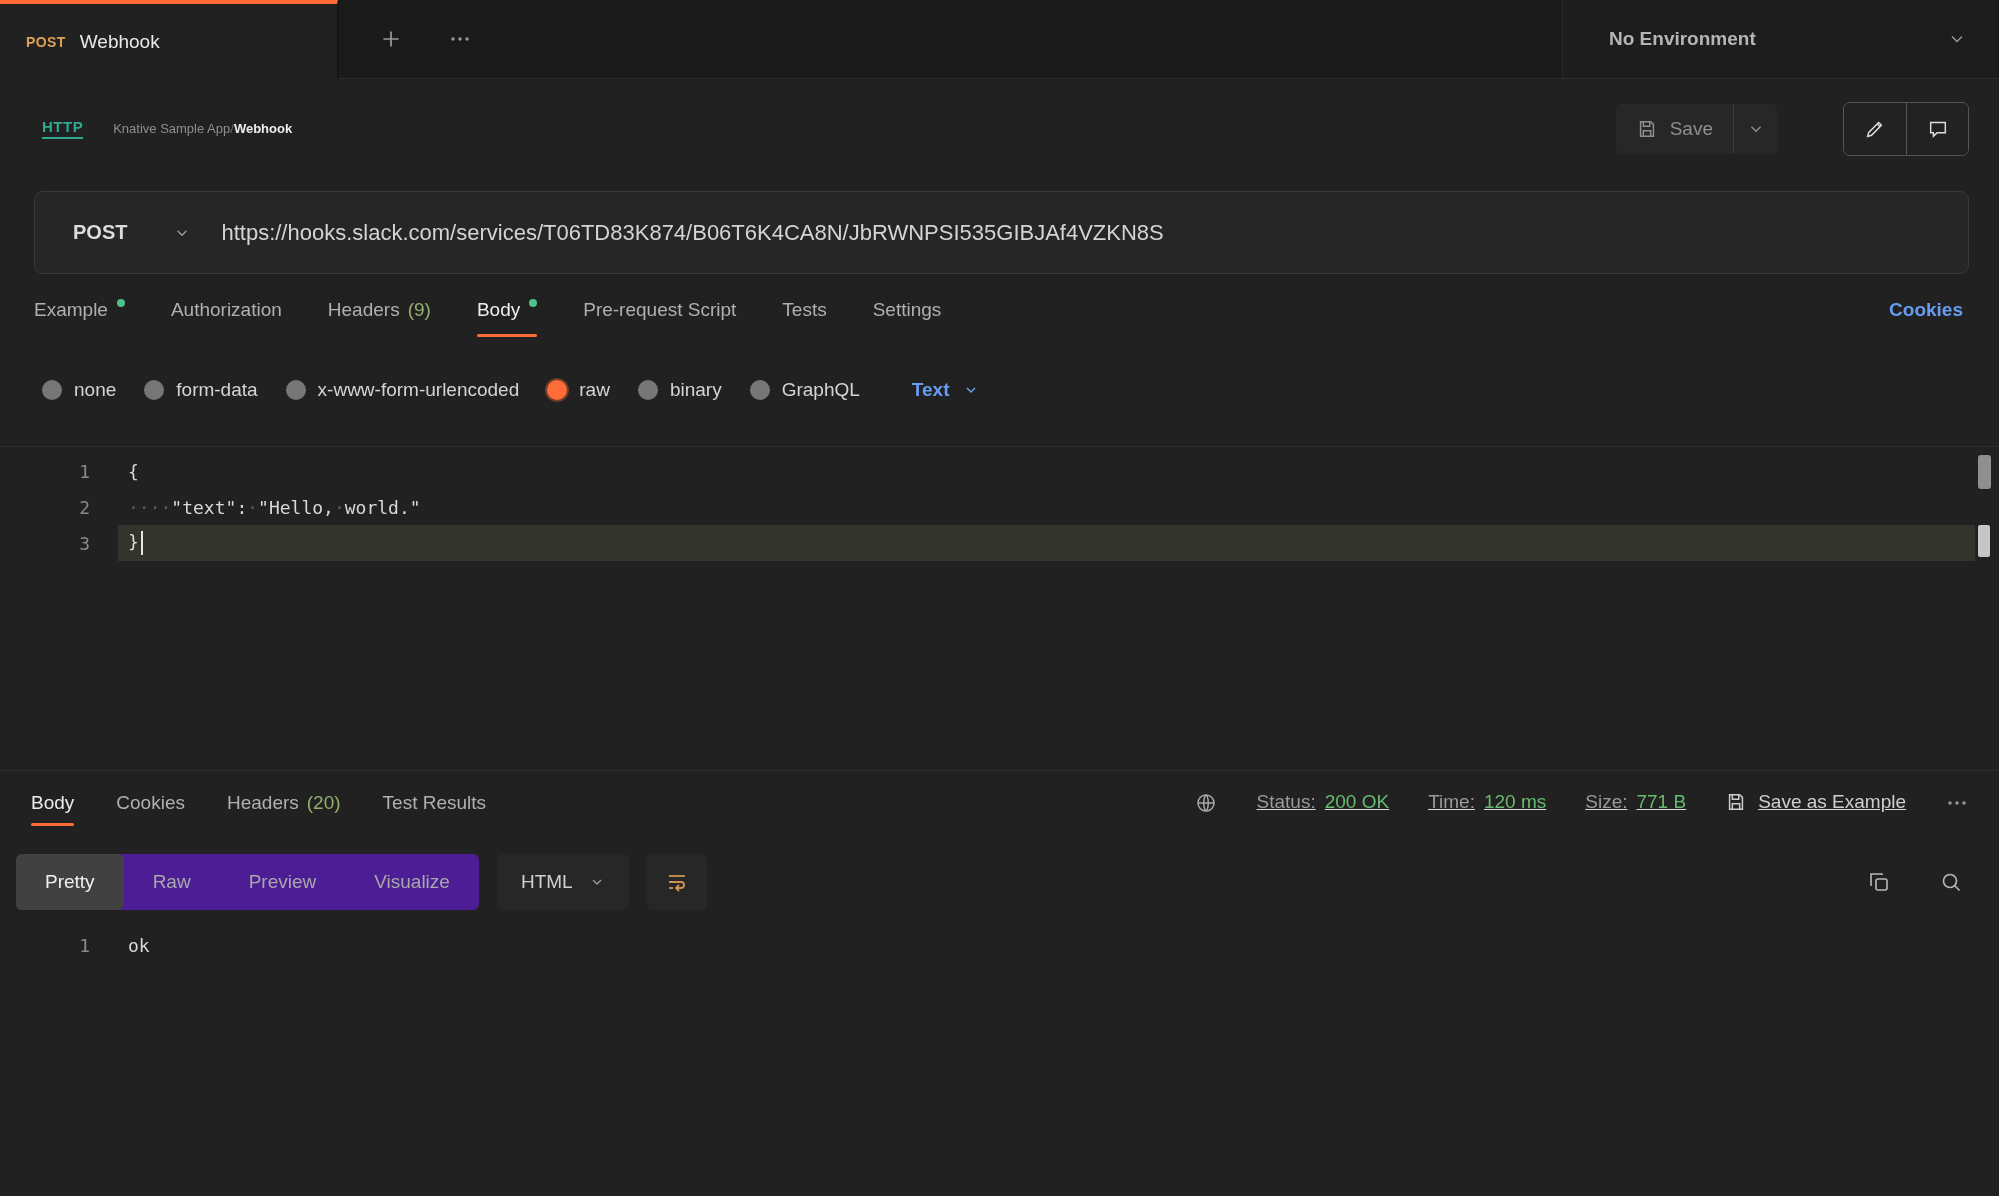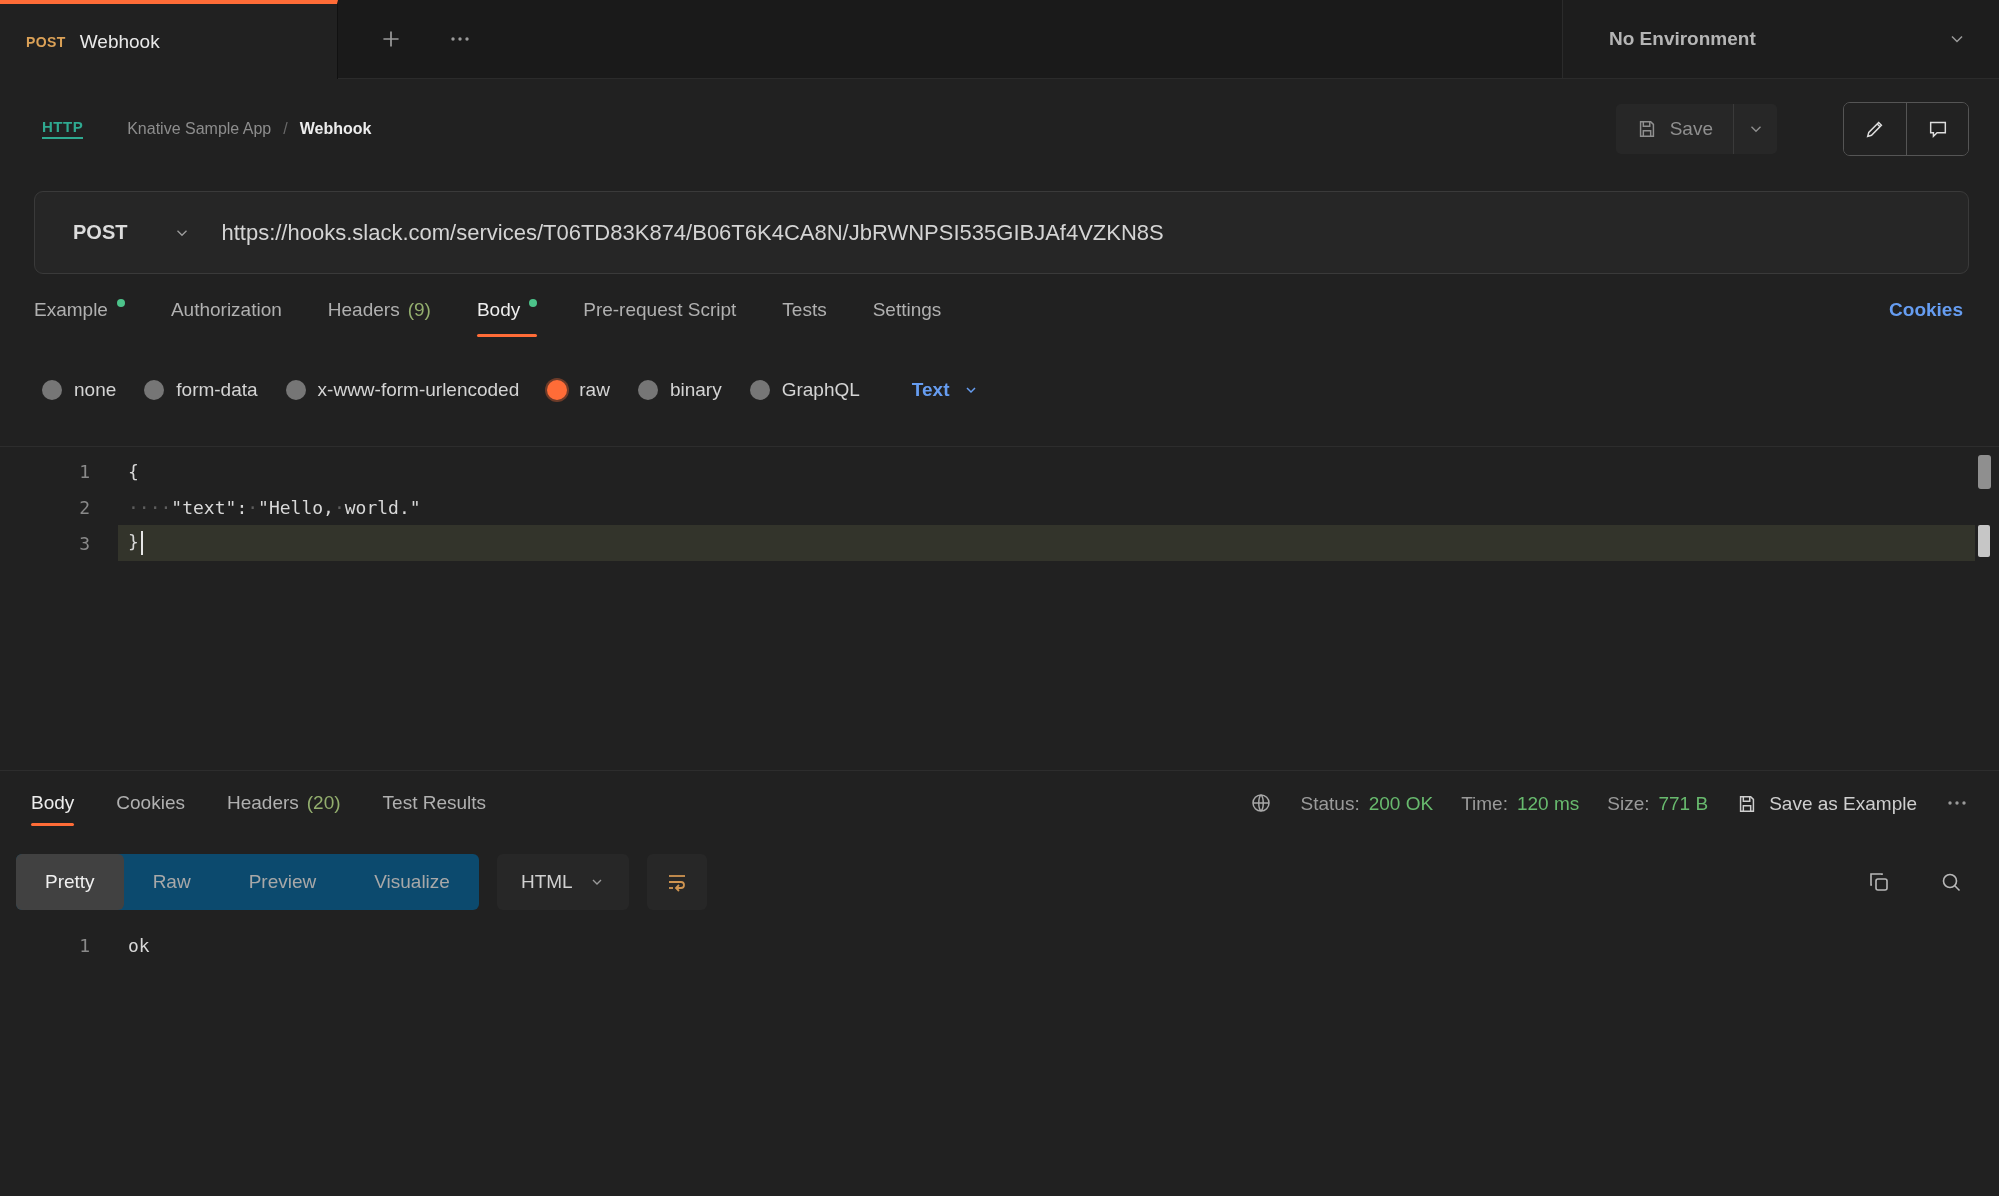--- a/index.html
+++ b/index.html
@@ -31,21 +31,21 @@
   }
   .env-label { color:#b5b5b5; font-size:19px; }
   .chev { color:#9a9a9a; }
 
   
   .req-header { height:99px; display:flex; align-items:center; padding:0 30px 0 42px; }
   .http-badge {
     color:#2fa990; font-weight:700; font-size:15px; letter-spacing:.5px;
     border-bottom:2px solid #2fa990; padding-bottom:2px;
   }
-  .breadcrumb { display:flex; align-items:center; gap:12px; margin-left:44px; font-size:16px; }
+  .breadcrumb { display:flex; align-items:center; gap:0; margin-left:30px; font-size:13px; }
   .bc-parent { color:#8d8d8d; }
   .bc-sep { color:#686868; }
   .bc-current { color:#ededed; font-weight:600; }
   .hdr-right { margin-left:auto; display:flex; align-items:center; }
   .save-group { display:flex; height:50px; }
   .save-main {
     display:flex; align-items:center; gap:12px; background:#272727; border-radius:5px 0 0 5px;
     padding:0 20px; color:#8f8f8f; font-size:19px;
   }
   .save-caret {
@@ -108,30 +108,30 @@
   .code { padding-left:38px; font-size:18px; color:#d8d8d8; position:relative; z-index:1; white-space:pre; }
   .ws { color:#5e5e5e; }
   .cursor { display:inline-block; width:2px; height:24px; background:#e6e6e6; margin-left:2px; vertical-align:middle; }
   .editor-scrollbar { position:absolute; top:8px; right:8px; width:14px; bottom:8px; }
   .sb-thumb { position:absolute; top:0; right:0; width:13px; height:34px; background:#8f8f8f; border-radius:3px; }
   .sb-cursor-mark { position:absolute; top:70px; right:1px; width:12px; height:32px; background:#c6c6c6; border-radius:2px; }
 
   
   .response { border-top:1px solid #2d2d2d; }
   .resp-tabs { display:flex; align-items:center; height:64px; padding:0 30px 0 31px; gap:42px; }
-  .resp-right { margin-left:auto; display:flex; align-items:flex-end; gap:28px; }
+  .resp-right { margin-left:auto; display:flex; align-items:flex-start; gap:39px;text-decoration:underline; }
   .meta-pair { display:flex; align-items:center; gap:9px; font-size:19px; }
   .meta-label { color:#9a9a9a; }
   .meta-value { color:#68ba6e; }
   .save-example { display:flex; align-items:center; gap:11px; color:#cfcfcf; font-size:19px; }
   .net-icon { color:#a8a8a8; }
   .resp-dots { color:#9a9a9a; }
 
   .resp-toolbar { margin:18px 36px 0 16px; display:flex; align-items:center; height:58px; }
-  .view-group { display:flex; background:#0c4a6e; border-radius:6px; height:56px; align-items:stretch;justify-content:center; }
+  .view-group { display:flex; background:#4c1d95; border-radius:6px; height:56px; align-items:stretch;justify-content:center; }
   .view-seg { padding:0 29px; display:flex; align-items:center; font-size:19px; color:#a8a8a8; }
   .view-seg.active { background:#414141; color:#f0f0f0; border-radius:6px; }
   .fmt-dropdown {
     margin-left:18px; background:#272727; border-radius:6px; padding:0 24px; height:56px;
     display:flex; align-items:center; gap:16px; color:#d0d0d0; font-size:19px;
   }
   .wrap-btn {
     margin-left:18px; background:#272727; border-radius:6px; width:60px; height:56px;
     display:flex; align-items:center; justify-content:center; color:#cf9451;
   }

